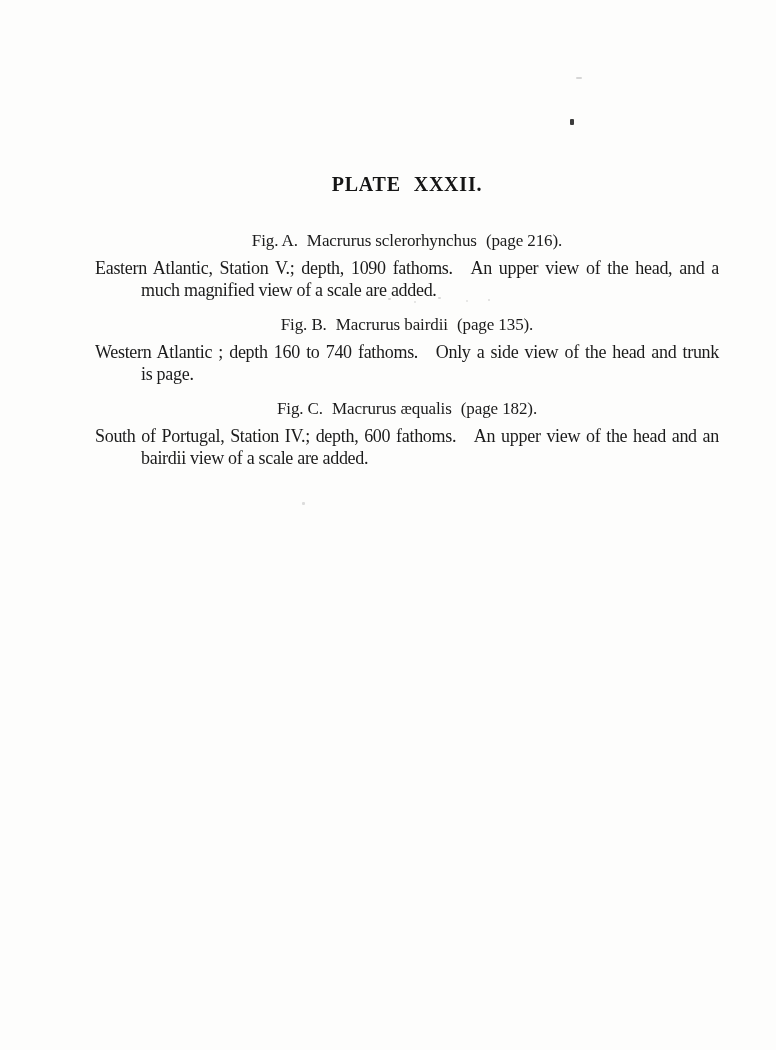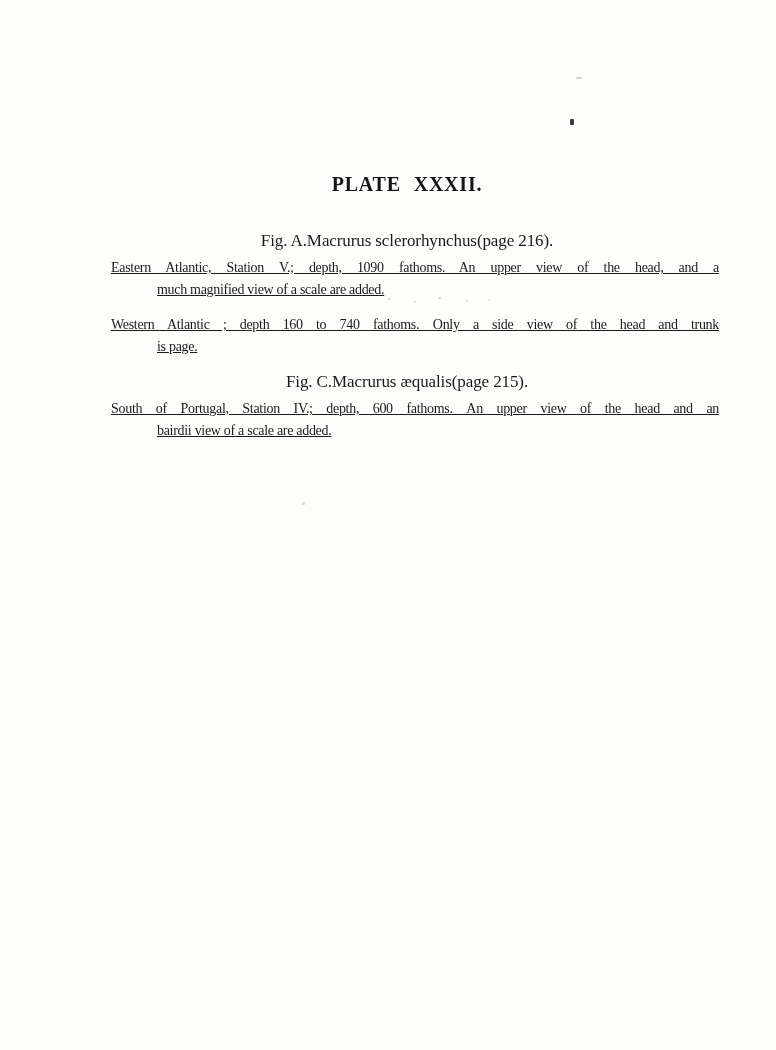--- a/index.html
+++ b/index.html
@@ -32,31 +32,31 @@
     word-spacing: 7px;
     color: #151515;
   }
   .figure-entry { margin: 0; }
   .figure-entry.first { margin-top: 34px; }
   .figure-entry.next  { margin-top: 13px; }
   .fig-heading {
     display: flex;
     justify-content: center;
     align-items: baseline;
+    gap: 9px;
     font-size: 17px;
     line-height: 22px;
     letter-spacing: -0.1px;
   }
   .species { }
   .desc {
-    margin: 5px 0 0 16px;
-    font-size: 14px;
+    margin: 5px 0 0 0;
+    font-size: 18px;
     line-height: 22px;
     letter-spacing: -0.3px;
-    text-decoration: underline;
   }
   .desc-line1 {
     display: block;
     white-space: nowrap;
     text-align: justify;
     text-align-last: justify;
   }
   .desc-line2 {
     display: block;
     margin-left: 46px;
@@ -99,31 +99,36 @@
         <span class="species">Macrurus sclerorhynchus</span>
         <span class="page-ref">(page 216).</span>
       </div>
       <p class="desc">
         <span class="desc-line1">Eastern Atlantic, Station V.; depth, 1090 fathoms. An upper view of the head, and a</span>
         <span class="desc-line2">much magnified view of a scale are added.</span>
       </p>
     </section>
 
     <section class="figure-entry next">
+      <div class="fig-heading">
+        <span class="fig-label">Fig. B.</span>
+        <span class="species">Macrurus bairdii</span>
+        <span class="page-ref">(page 135).</span>
+      </div>
       <p class="desc">
         <span class="desc-line1">Western Atlantic ; depth 160 to 740 fathoms. Only a side view of the head and trunk</span>
         <span class="desc-line2">is page.</span>
       </p>
     </section>
 
     <section class="figure-entry next">
       <div class="fig-heading">
         <span class="fig-label">Fig. C.</span>
         <span class="species">Macrurus æqualis</span>
-        <span class="page-ref">(page 215).</span>
+        <span class="page-ref">(page 182).</span>
       </div>
       <p class="desc">
         <span class="desc-line1">South of Portugal, Station IV.; depth, 600 fathoms. An upper view of the head and an</span>
         <span class="desc-line2">bairdii view of a scale are added.</span>
       </p>
     </section>
 
   </div>
 </div>
 

